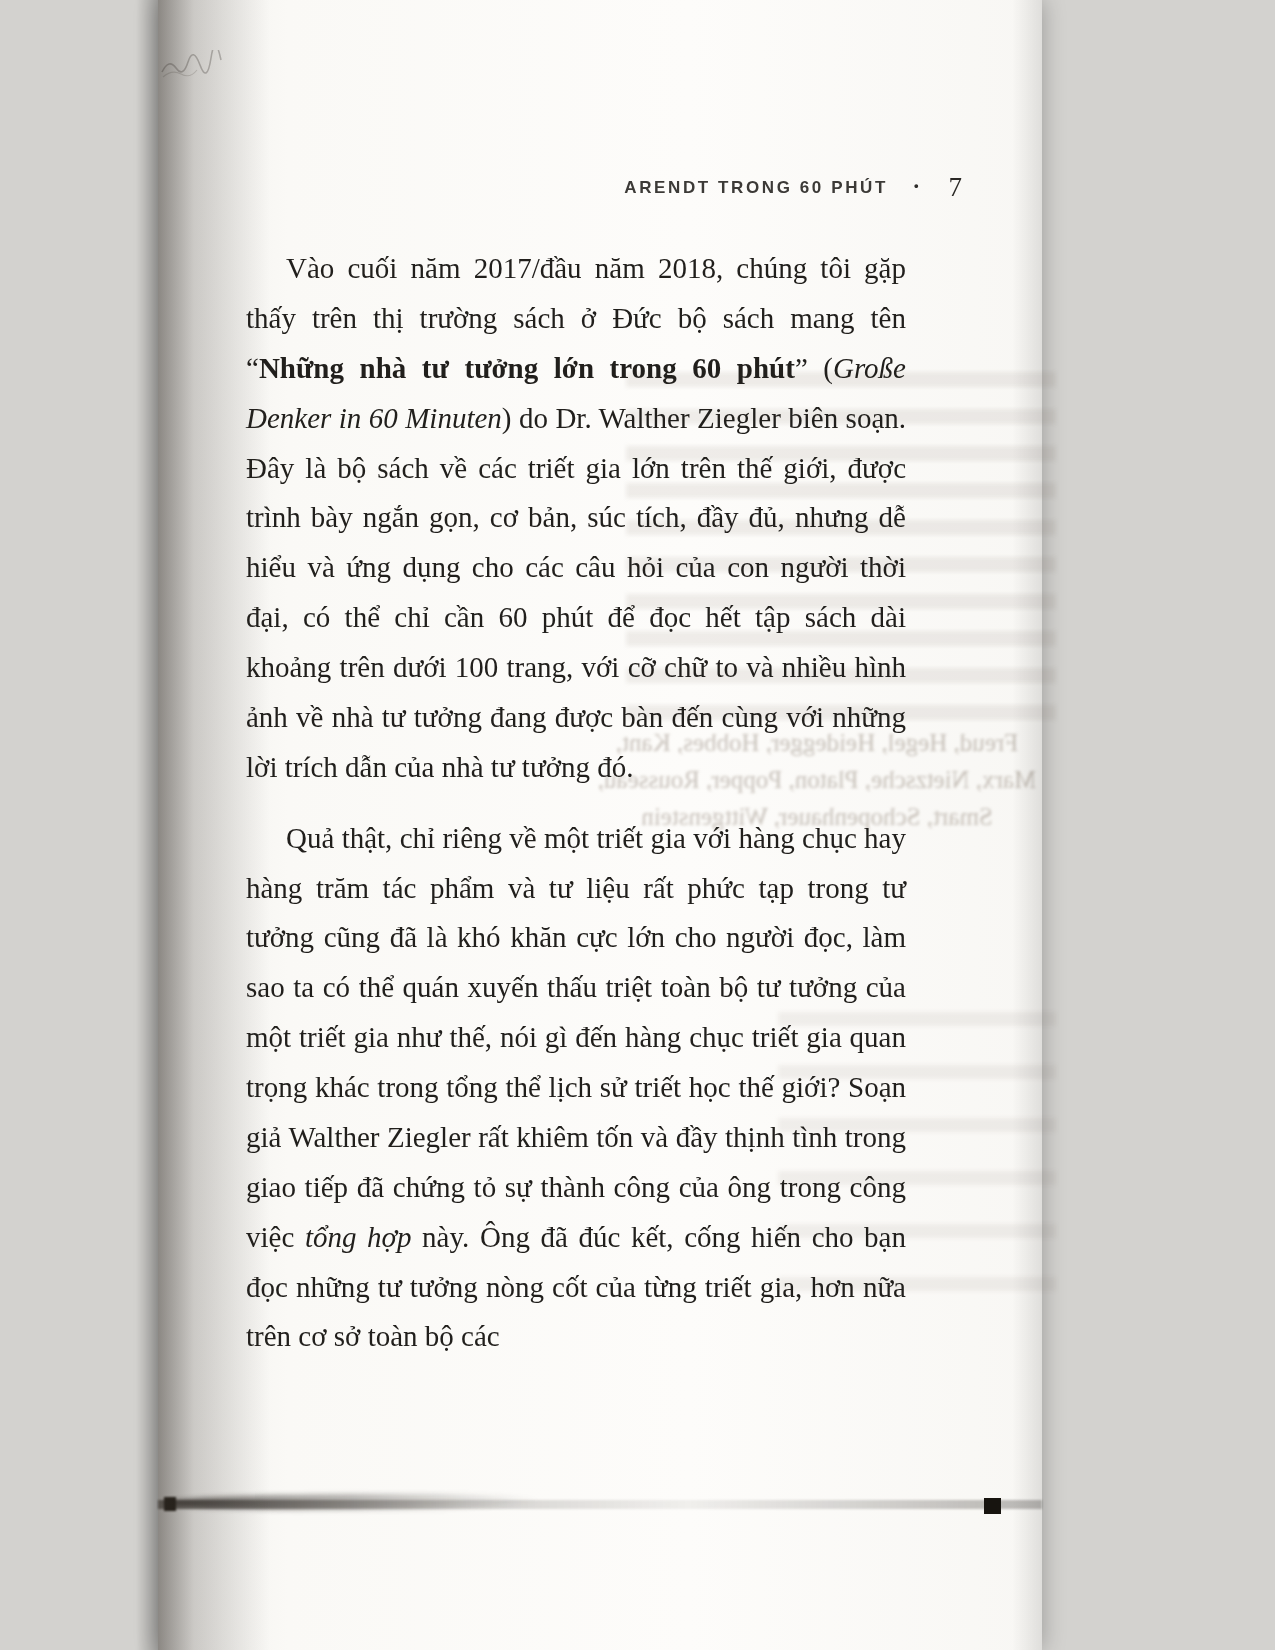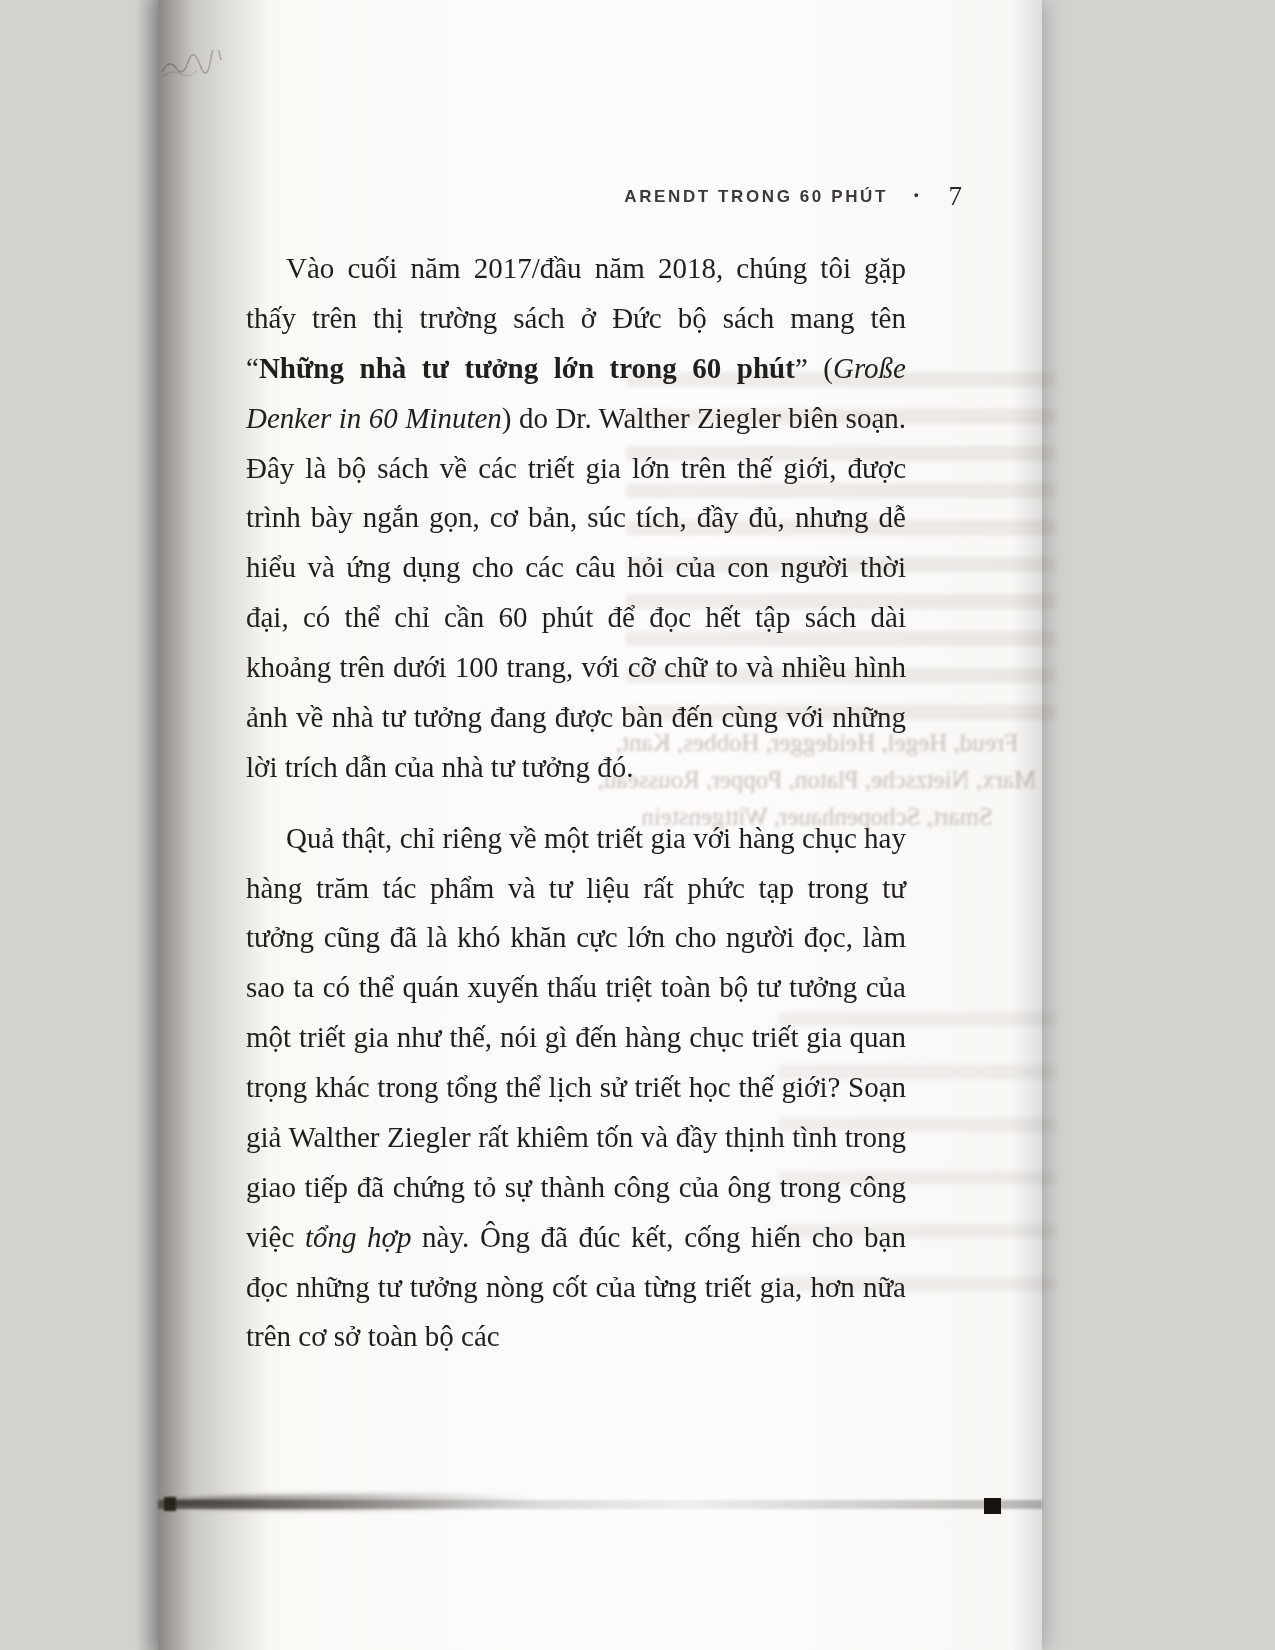--- a/index.html
+++ b/index.html
@@ -35,21 +35,21 @@
   .right-edge-shade {
     position: absolute;
     right: 0; top: 0; width: 30px; height: 100%;
     background: linear-gradient(to left, rgba(0,0,0,0.10), rgba(0,0,0,0));
     pointer-events: none;
   }
 
   
   .page-header {
     position: absolute;
-    top: 181px; left: 0; right: 80px;
+    top: 172px; left: 0; right: 80px;
     text-align: right;
     font-family: "Liberation Sans", sans-serif;
     font-size: 17px;
     font-weight: bold;
     letter-spacing: 2.6px;
     color: #3c3a37;
     white-space: nowrap;
   }
   .header-dot {
     display: inline-block;

